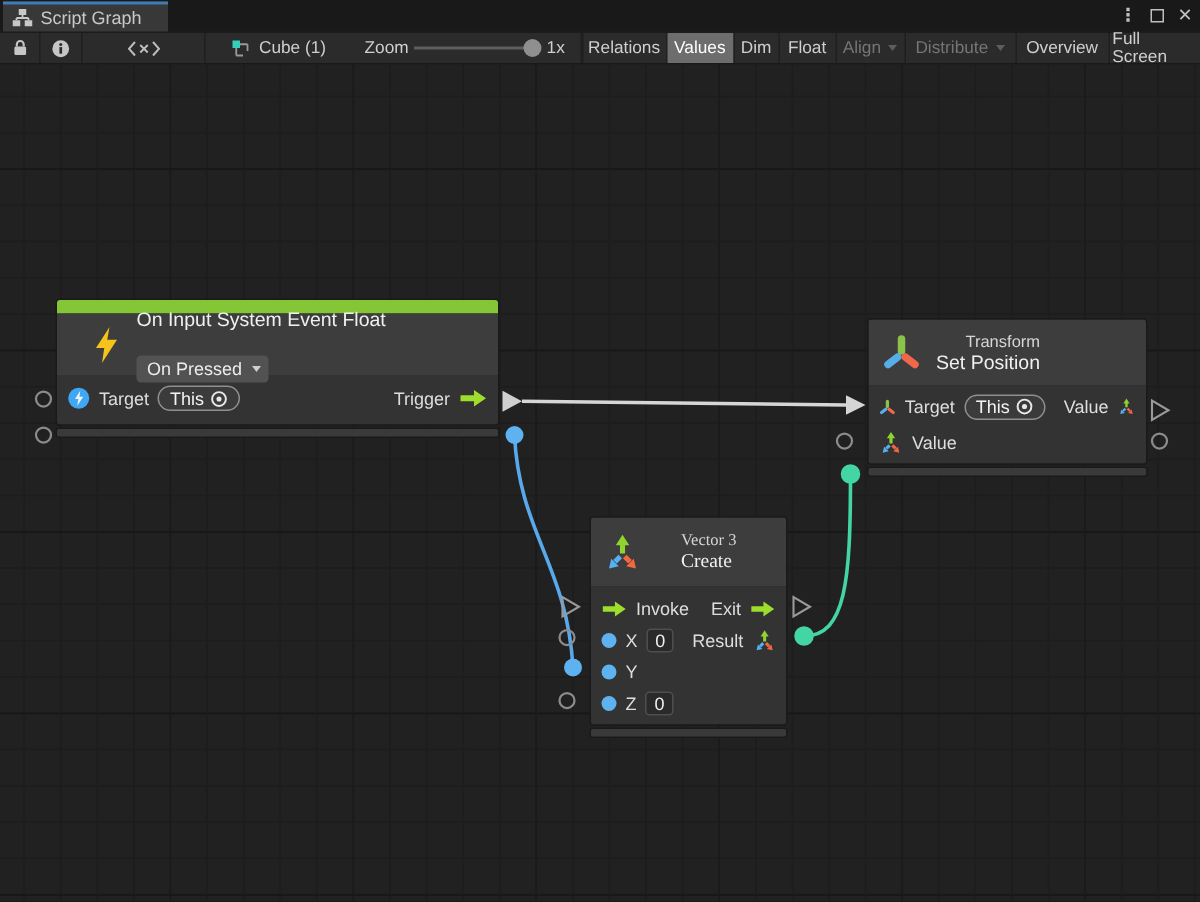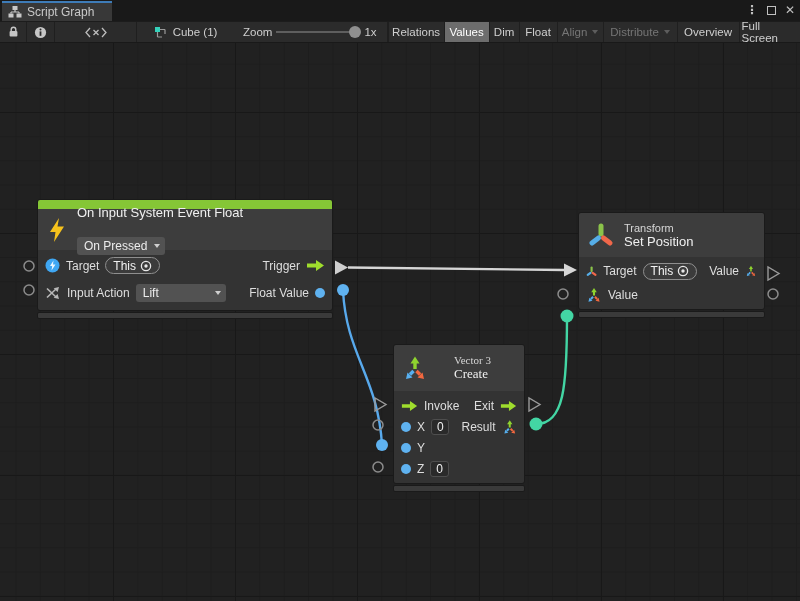--- a/index.html
+++ b/index.html
@@ -174,21 +174,21 @@
     <div class="tb-btn" style="flex:1">
       <span>Full Screen</span>
       </div>
   </div>
 
   <div class="canvas">
 
     <div class="node" style="left:37px; top:156px; width:296px;">
       <div class="main">
         <div class="selbar"></div>
-        <div class="hdr" style="height:41px; padding-left:9px; gap:10px;">
+        <div class="hdr" style="height:41px; padding-left:23px; gap:10px;">
           <svg width="20" height="26" viewBox="0 0 20 26">
             <path d="M12,1 L3,15 H8.5 L7,25 L17,9.5 H10.5 Z" fill="#f6c21c"></path>
           </svg>
           <div class="col">
             <span class="title">On Input System Event Float</span>
             <span class="dd" style="margin-top:17px; align-self:flex-start;">
               <span>On Pressed</span>
               <span class="caret-sm"></span>
             </span>
           </div>
@@ -205,44 +205,28 @@
               <svg width="12" height="12" viewBox="0 0 12 12">
                   <use href="#thistarget"></use>
                 </svg>
             </span>
             <span class="sp"></span>
             <span class="lbl">Trigger</span>
             <svg width="19" height="13" viewBox="0 0 19 13">
                 <use href="#flowarrow"></use>
               </svg>
           </div>
-          <div class="row" style="height:27px;">
-            <svg width="16" height="14" viewBox="0 0 16 14">
-              <path d="M2,11.5 L11,3" stroke="#b8b8b8" stroke-width="1.6" fill="none"></path>
-              <polygon points="14,1 8.7,2.2 12.6,6 " fill="#b8b8b8"></polygon>
-              <path d="M2,2.5 L11,11" stroke="#b8b8b8" stroke-width="1.6" fill="none"></path>
-              <polygon points="14,13 12.6,8 8.7,11.8" fill="#b8b8b8"></polygon>
-            </svg>
-            <span class="lbl">Input Action</span>
-            <span class="dd" style="width:90px">
-              <span>Lift</span>
-              <span class="caret-sm"></span>
-            </span>
-            <span class="sp"></span>
-            <span class="lbl">Float Value</span>
-            <span class="dot"></span>
-          </div>
         </div>
       </div>
       <div class="ftr"></div>
     </div>
 
     <div class="node" style="left:578px; top:169px; width:187px;">
       <div class="main">
-        <div class="hdr" style="height:44px; padding-left:9px; gap:10px;">
+        <div class="hdr" style="height:44px; padding-left:9px; gap:10px;text-align:right;">
           <svg width="26" height="26" viewBox="0 0 26 26">
               <use href="#xform"></use>
             </svg>
           <div class="col">
             <span class="cat">Transform</span>
             <span class="title">Set Position</span>
           </div>
         </div>
         <div class="nbody" style="padding:2px 0 2px;">
           <div class="row" style="height:24px;">

